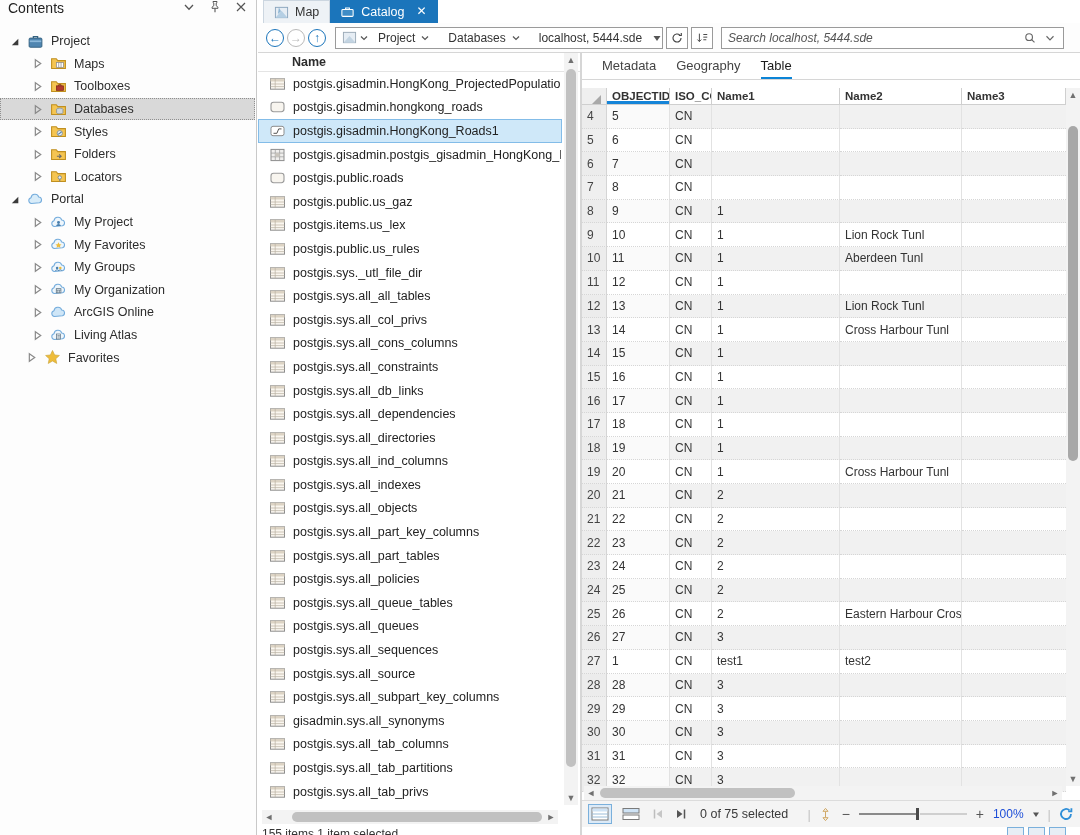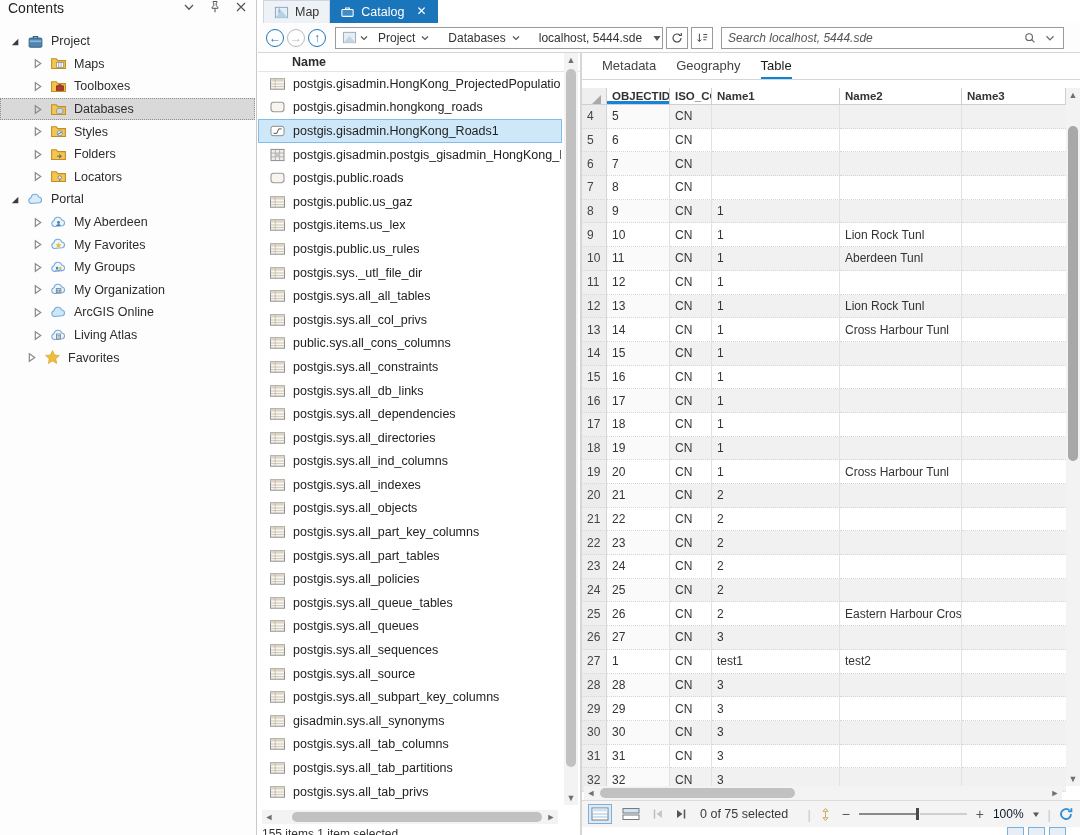--- a/index.html
+++ b/index.html
@@ -116,21 +116,21 @@
   #sel-status{font-size:12.5px;color:#3a3a3a;margin-left:4px;}
   .sep{color:#c4c4c4;font-size:13px;}
   .right-group{margin-left:auto;display:flex;align-items:center;gap:7px;}
   .updown{width:15px;height:15px;}
   .updown svg{width:15px;height:15px;}
   .zoom-sign{font-size:14px;color:#555;width:12px;text-align:center;}
   #zoom-slider{position:relative;width:108px;height:12px;}
   #zoom-slider .trk-l{position:absolute;left:0;top:5px;height:2px;width:58px;background:#8a8a8a;}
   #zoom-slider .trk-r{position:absolute;left:61px;top:5px;height:2px;right:0;background:#cfcfcf;}
   #zoom-slider .handle{position:absolute;left:57px;top:0;width:3px;height:12px;background:#4a4a4a;}
-  #zoom-value{font-size:12px;color:#0f172a;}
+  #zoom-value{font-size:12px;color:#1d4ed8;}
   .dd-arrow{width:10px;height:10px;}
   .dd-arrow svg{width:10px;height:10px;}
   .refresh-blue{width:16px;height:16px;}
   .refresh-blue svg{width:16px;height:16px;}
   #win-buttons{position:absolute;right:14px;bottom:0;height:8px;overflow:hidden;display:flex;gap:4px;}
   .win-btn{width:17px;height:14px;background:#e7eef5;border:1px solid #7ab0dc;}
 </style>
 </head>
 <body>
 
@@ -282,21 +282,21 @@
               <path d="M4 2.5L9 6 4 9.5z" fill="none" stroke="#8a8a8a" stroke-width="1.1"></path>
             </svg>
           </span>
           <span class="ticon">
             <svg viewBox="0 0 16 16">
               <path d="M4.2 11.8a2.8 2.8 0 0 1-.4-5.5A3.7 3.7 0 0 1 11 5.7a2.7 2.7 0 0 1 .7 5.3z" fill="#eef6fc" stroke="#74acdc" stroke-width="1"></path>
               <circle cx="8" cy="7.9" r="1.4" fill="#4a7fae"></circle>
               <path d="M5.7 11.2a2.4 2.4 0 0 1 4.6 0z" fill="#4a7fae"></path>
             </svg>
           </span>
-          <span class="tlabel">My Aberdeen</span>
+          <span class="tlabel">My Project</span>
         </div>
         <div class="tree-row" style="padding-left: 31px;">
           <span class="exp">
             <svg viewBox="0 0 12 12">
               <path d="M4 2.5L9 6 4 9.5z" fill="none" stroke="#8a8a8a" stroke-width="1.1"></path>
             </svg>
           </span>
           <span class="ticon">
             <svg viewBox="0 0 16 16">
               <path d="M4.2 11.8a2.8 2.8 0 0 1-.4-5.5A3.7 3.7 0 0 1 11 5.7a2.7 2.7 0 0 1 .7 5.3z" fill="#eef6fc" stroke="#74acdc" stroke-width="1"></path>
@@ -583,21 +583,21 @@
             <span class="clabel">postgis.sys.all_col_privs</span>
           </div>
           <div class="cat-item">
             <span class="cicon">
               <svg viewBox="0 0 17 16">
                 <rect x="1.5" y="2.8" width="14" height="10.4" fill="#faf6ef" stroke="#8d8d8d" stroke-width="1"></rect>
                 <rect x="1.5" y="2.8" width="14" height="2.7" fill="#dcd3c4"></rect>
                 <path d="M6.2 2.8v10.4M1.5 8h14M1.5 10.6h14" stroke="#b9b0a2" stroke-width="0.7"></path>
               </svg>
             </span>
-            <span class="clabel">public.sys.all_cons_columns</span>
+            <span class="clabel">postgis.sys.all_cons_columns</span>
           </div>
           <div class="cat-item">
             <span class="cicon">
               <svg viewBox="0 0 17 16">
                 <rect x="1.5" y="2.8" width="14" height="10.4" fill="#faf6ef" stroke="#8d8d8d" stroke-width="1"></rect>
                 <rect x="1.5" y="2.8" width="14" height="2.7" fill="#dcd3c4"></rect>
                 <path d="M6.2 2.8v10.4M1.5 8h14M1.5 10.6h14" stroke="#b9b0a2" stroke-width="0.7"></path>
               </svg>
             </span>
             <span class="clabel">postgis.sys.all_constraints</span>

